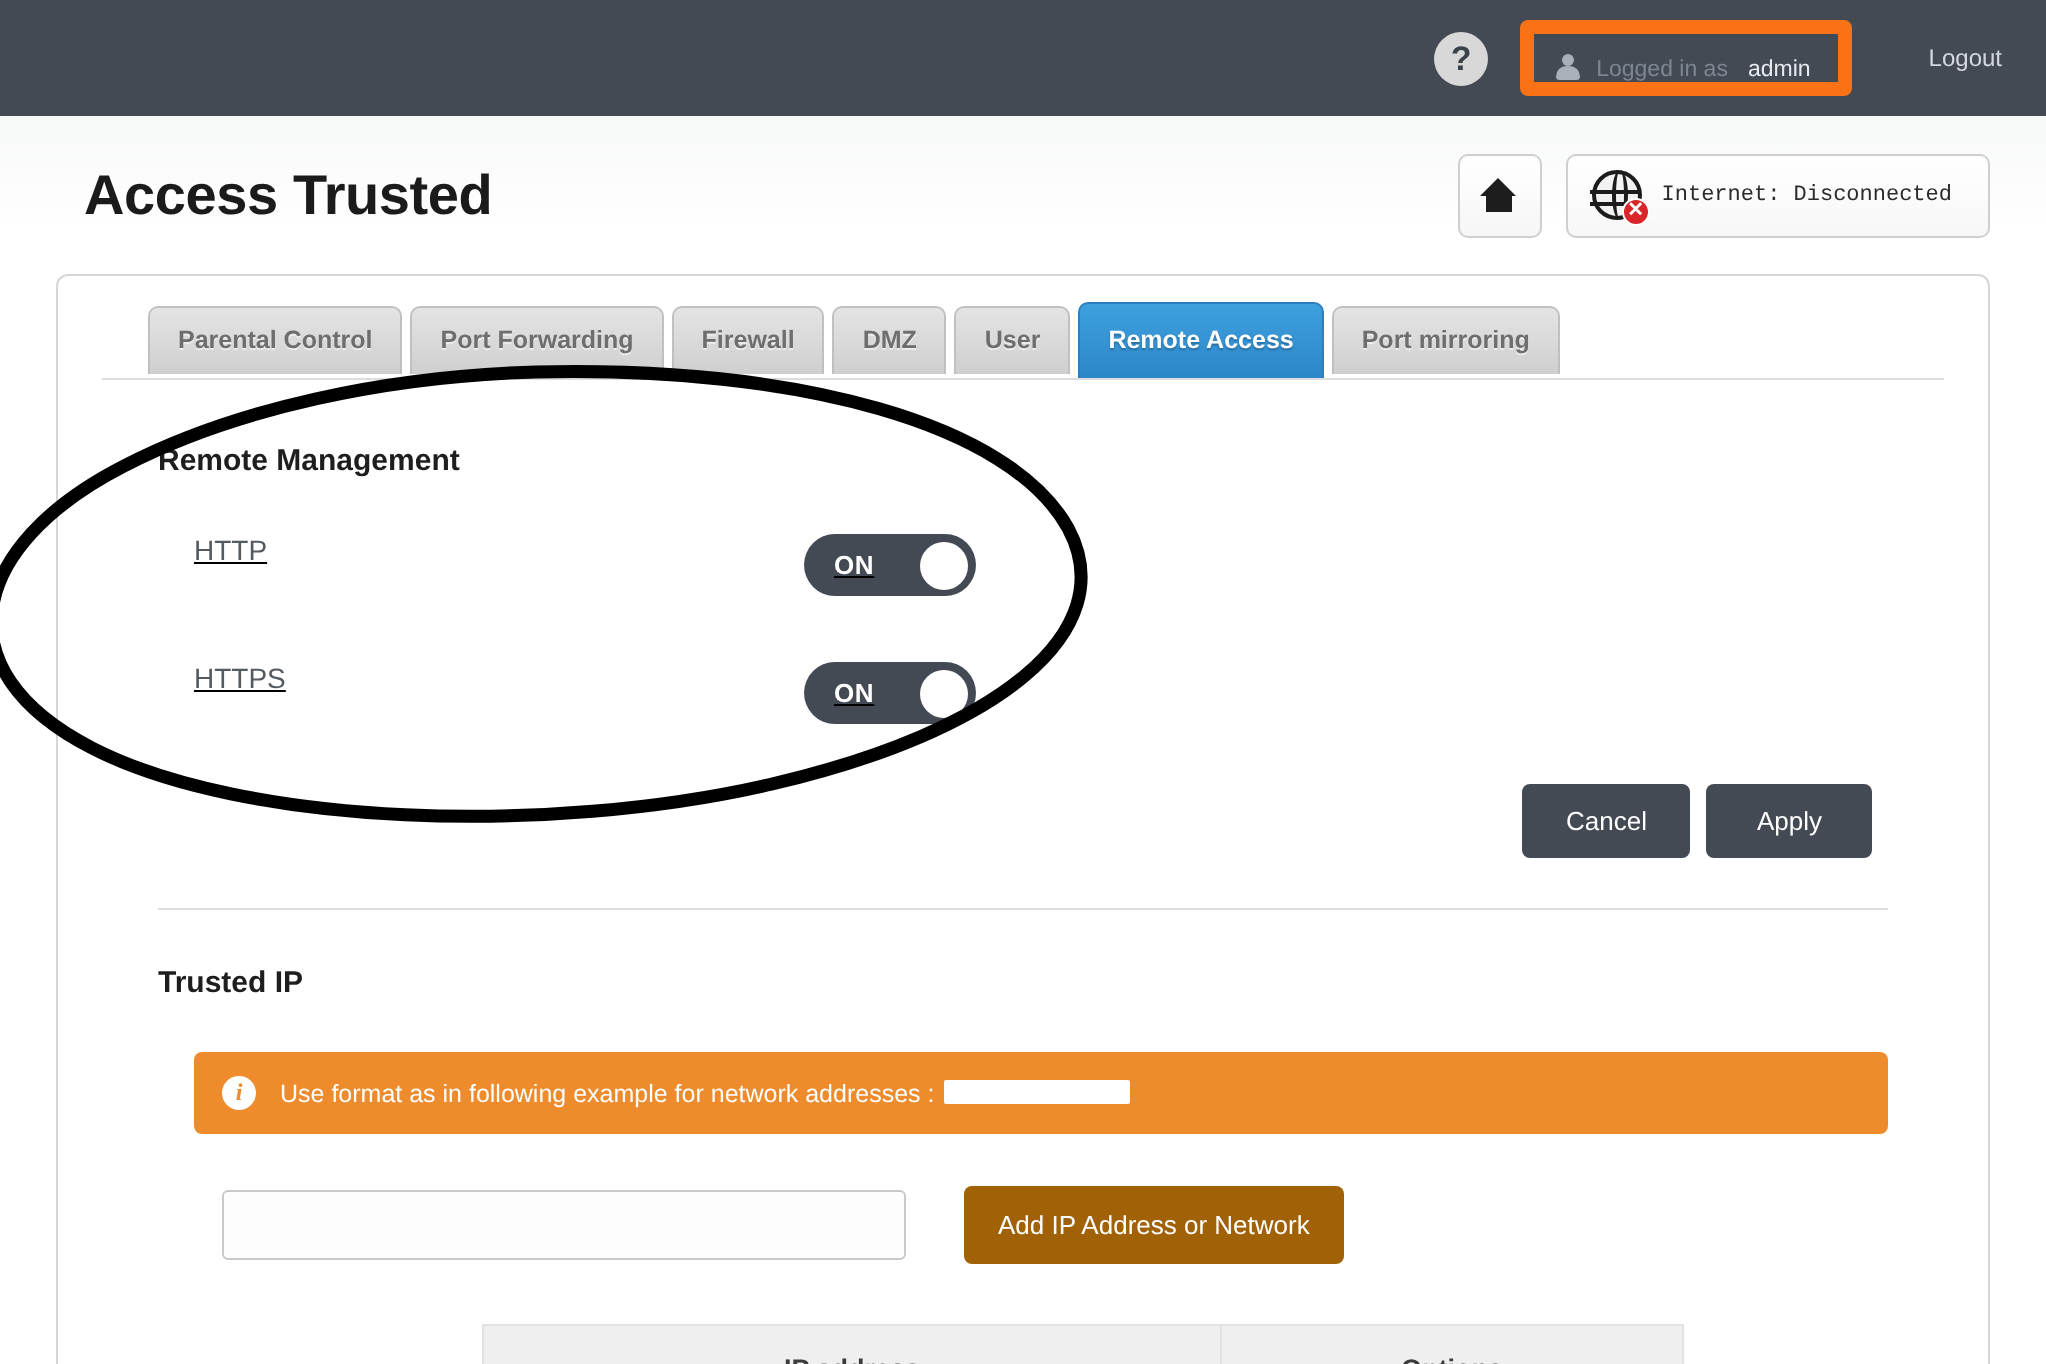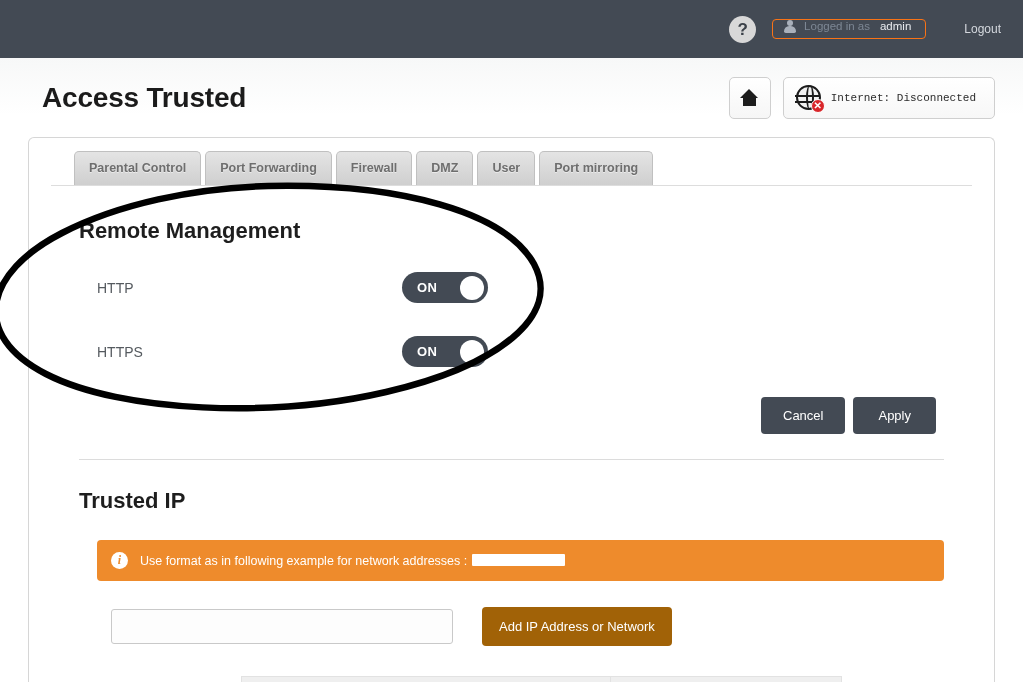--- a/index.html
+++ b/index.html
@@ -30,25 +30,25 @@
     background: #d8d8d8;
     color: #3b4149;
     font-size: 17px;
     font-weight: bold;
     display: flex; align-items: center; justify-content: center;
     margin-right: 16px;
     line-height: 1;
     cursor: pointer;
   }
   .login-pill {
-    border: 1px solid #f97316;
+    border: 7px solid #f97316;
     border-radius: 4px;
-    height: 20px;
-    display: flex;
-    align-items: flex-start;
+    height: 38px;
+    display: flex;
+    align-items: flex-end;
     padding: 0 14px 0 10px;
     cursor: pointer;
   }
   .user-glyph {
     width: 13px; height: 14px;
     position: relative;
     margin-right: 8px;
     flex: none;
   }
   .user-glyph::before {
@@ -227,31 +227,32 @@
     border-color: #2c7fbd;
     color: #ffffff;
     text-shadow: 0 1px 1px rgba(0,0,0,0.25);
     padding-top: 11px;
     padding-bottom: 12px;
   }
 
   .content { padding: 0 30px 0 30px; }
 
   .section-title {
-    font-size: 22px;
+    font-size: 15px;
     font-weight: bold;
     color: #1e1e1e;
     margin: 32px 0 0 20px;
   }
   .section-title.trusted { margin: 0 0 0 20px; }
 
   .row {
     display: flex;
-    align-items: center;
+    align-items: flex-start;
     margin: 28px 0 0 38px;
+    text-decoration: underline;
   }
   .row.second { margin-top: 33px; }
   .row-label {
     font-size: 14px;
     color: #555a5f;
     width: 305px;
   }
 
   .toggle {
     width: 86px; height: 31px;
@@ -430,20 +431,21 @@
 </div>
 
 <div class="panel">
 
   <div class="tabs">
     <div class="tab">Parental Control</div>
     <div class="tab">Port Forwarding</div>
     <div class="tab">Firewall</div>
     <div class="tab">DMZ</div>
     <div class="tab">User</div>
+    <div class="tab active">Remote Access</div>
     <div class="tab">Port mirroring</div>
   </div>
 
   <div class="content">
 
     <div class="section-title">Remote Management</div>
 
     <div class="row">
       <div class="row-label">HTTP</div>
       <div class="toggle">

